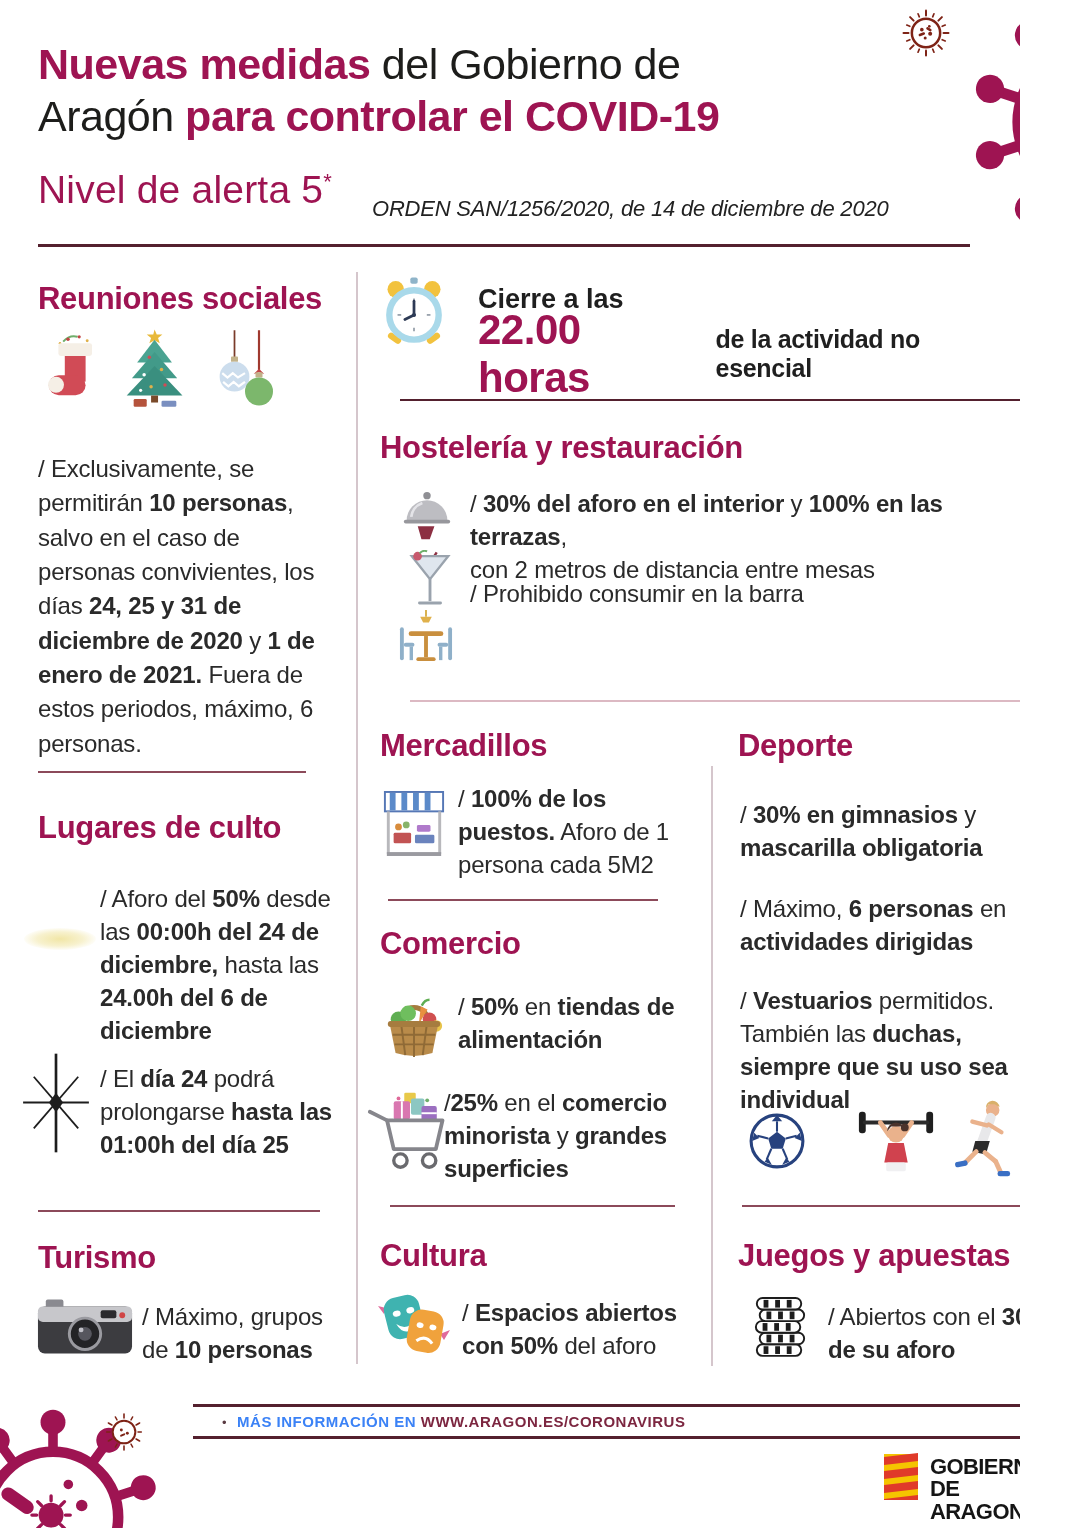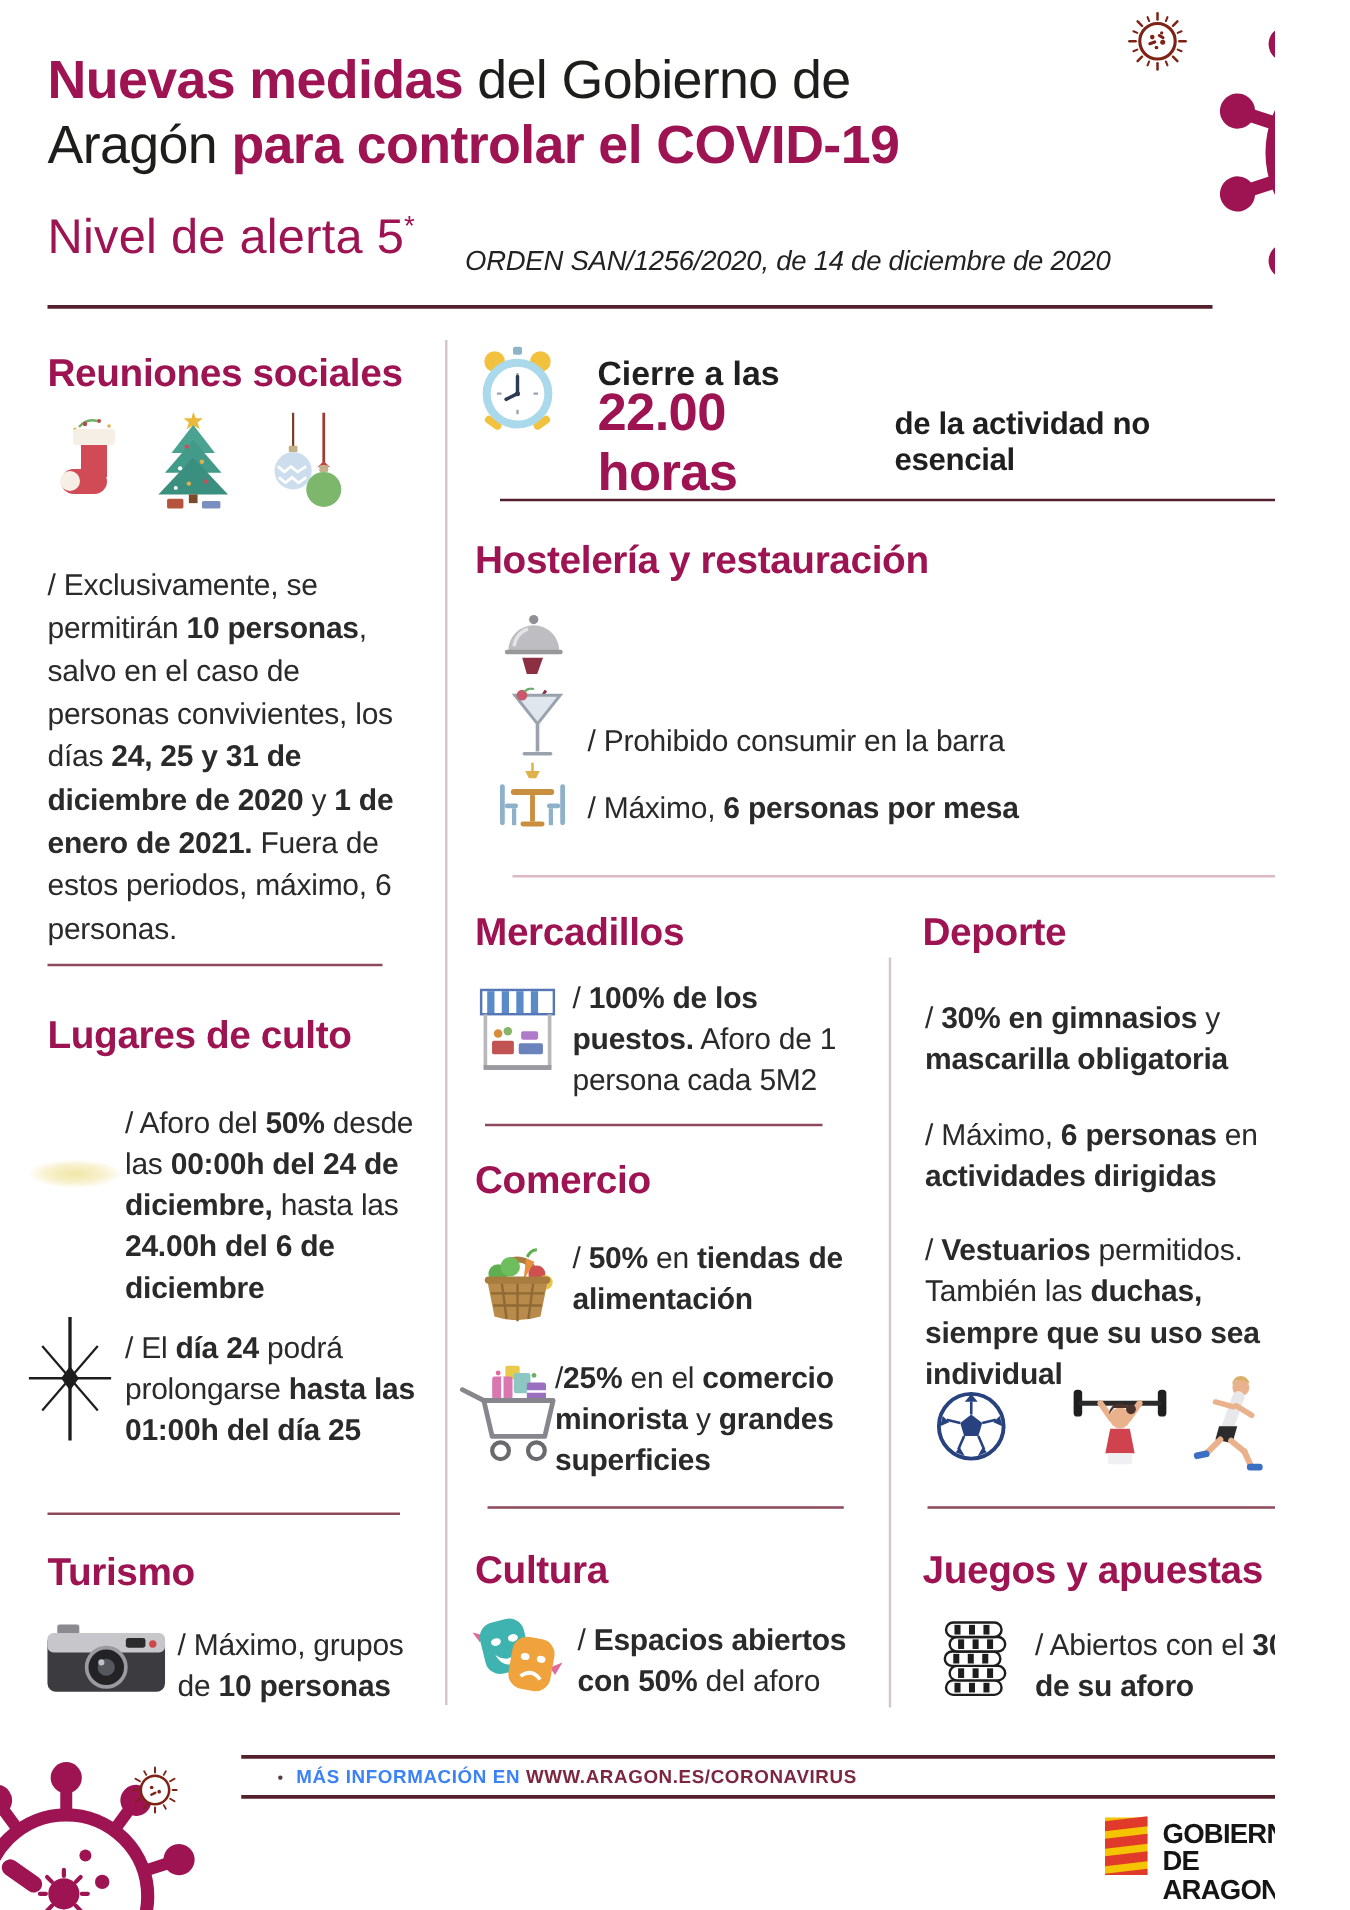--- a/index.html
+++ b/index.html
@@ -285,20 +285,24 @@
 
   <div class="abs h2" style="left:380px;top:430px;">Hostelería y restauración</div>
 
   <svg class="abs" style="left:402px;top:488px;" width="50" height="56" viewBox="0 0 54 58">
     <circle cx="27" cy="7" r="4" fill="#8f8f94"></circle>
     <path d="M5,34 A22,22 0 0 1 49,34 Z" fill="#bdbdc2"></path>
     <path d="M10,30 A18,18 0 0 1 22,15" stroke="#e4e4e8" stroke-width="3" fill="none"></path>
     <rect x="2" y="33" width="50" height="4" rx="2" fill="#97979c"></rect>
     <polygon points="17,40 35,40 30,54 21,54" fill="#8c2f42"></polygon>
   </svg>
+  <div class="abs item" style="left:470px;top:487px;width:575px;">
+    <div><span>/ </span><span class="b">30% del aforo en el interior</span><span> y </span><span class="b">100% en las terrazas</span><span>,</span></div>
+    <div>con 2 metros de distancia entre mesas</div>
+  </div>
 
   <svg class="abs" style="left:408px;top:550px;" width="44" height="64" viewBox="0 0 46 66">
     <line x1="30" y1="2" x2="21" y2="16" stroke="#8c2f42" stroke-width="2.5"></line>
     <polygon points="4,6 42,6 23,30" fill="#dfe6ee" stroke="#9aa3ad" stroke-width="2.5"></polygon>
     <circle cx="10" cy="6" r="4.5" fill="#c85a6e"></circle>
     <path d="M12,3 q4,-4 8,-2" stroke="#6fae6a" stroke-width="2" fill="none"></path>
     <line x1="23" y1="30" x2="23" y2="53" stroke="#9aa3ad" stroke-width="3"></line>
     <line x1="12" y1="55" x2="34" y2="55" stroke="#9aa3ad" stroke-width="3" stroke-linecap="round"></line>
   </svg>
   <div class="abs item" style="left:470px;top:577px;width:575px;"><span>/ Prohibido consumir en la barra</span></div>
@@ -309,21 +313,20 @@
     <rect x="4" y="18" width="4" height="34" rx="2" fill="#8fb0c9"></rect>
     <rect x="8" y="34" width="11" height="4" rx="2" fill="#8fb0c9"></rect>
     <rect x="14" y="38" width="3.5" height="14" fill="#8fb0c9"></rect>
     <rect x="54" y="18" width="4" height="34" rx="2" fill="#8fb0c9"></rect>
     <rect x="43" y="34" width="11" height="4" rx="2" fill="#8fb0c9"></rect>
     <rect x="44.5" y="38" width="3.5" height="14" fill="#8fb0c9"></rect>
     <rect x="13" y="22" width="36" height="5" rx="2.5" fill="#c98f3e"></rect>
     <rect x="29" y="27" width="4" height="22" fill="#c98f3e"></rect>
     <rect x="21" y="49" width="20" height="4" rx="2" fill="#c98f3e"></rect>
   </svg>
-  <div class="abs item" style="left:470px;top:630px;width:575px;"><span>/ Máximo, </span><span class="b">6 personas por mesa</span></div>
 
   <div class="abs rule-light" style="left:410px;top:700px;width:635px;"></div>
 
   <div class="abs h2" style="left:380px;top:728px;">Mercadillos</div>
 
   <svg class="abs" style="left:382px;top:786px;" width="64" height="74" viewBox="0 0 66 76">
     <rect x="3" y="6" width="60" height="20" fill="#ffffff" stroke="#5577b5" stroke-width="2"></rect>
     <rect x="8" y="7" width="6" height="18" fill="#5b8ac9"></rect>
     <rect x="20" y="7" width="6" height="18" fill="#5b8ac9"></rect>
     <rect x="32" y="7" width="6" height="18" fill="#5b8ac9"></rect>

